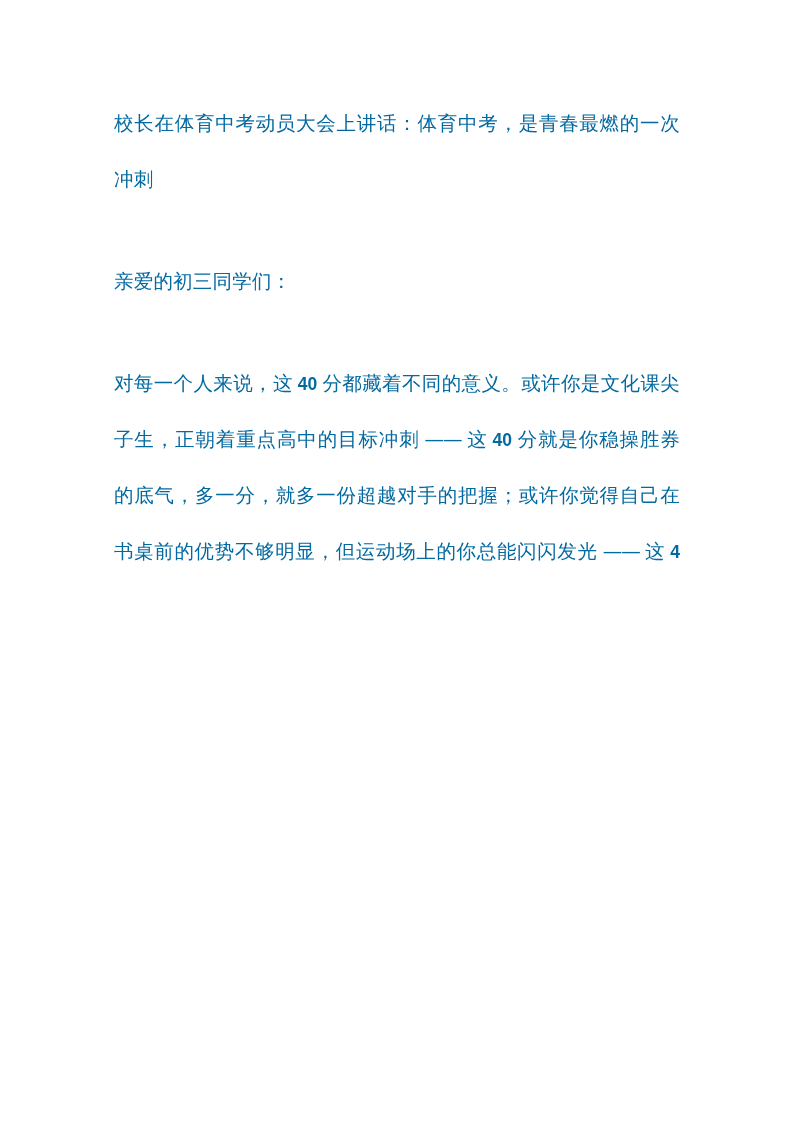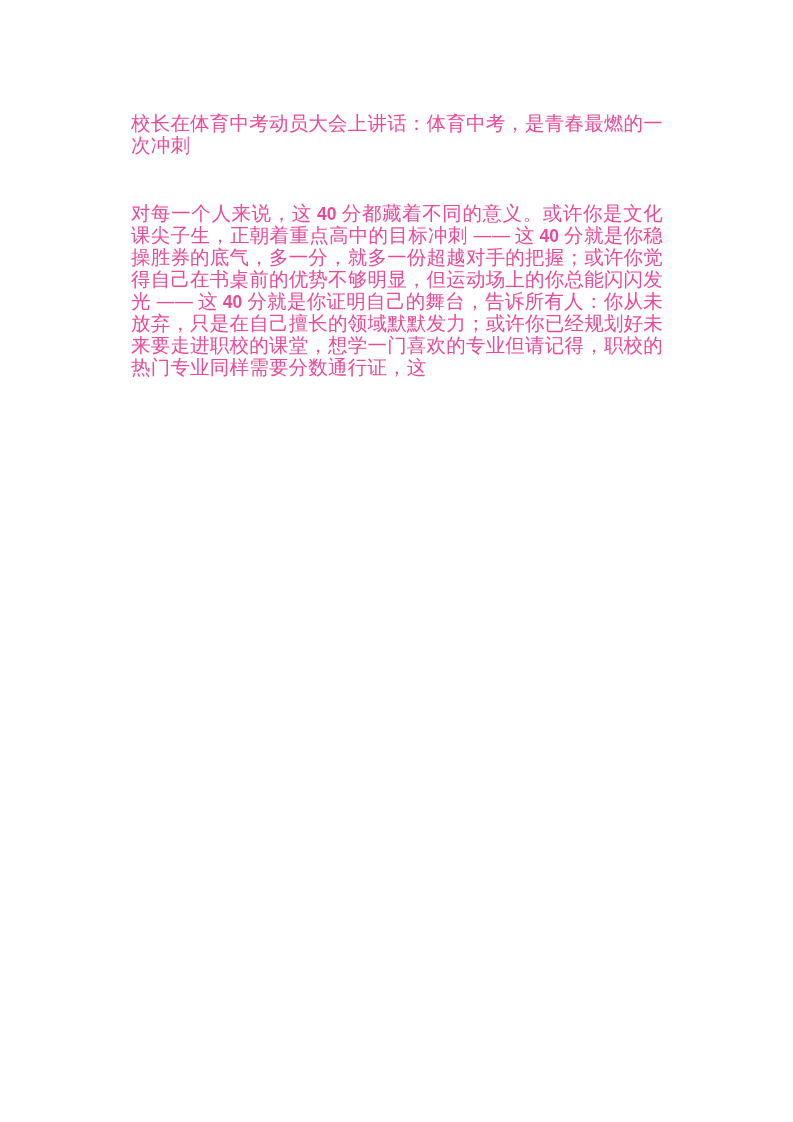--- a/index.html
+++ b/index.html
@@ -29,27 +29,27 @@
     position: absolute;
     left: 114px;
     top: 96px;
     width: 566px;
   }
 
   
   .block {
     font-family: "DejaVu Serif", serif;
     font-size: 19.5px;
-    line-height: 22px;
-    color: #ec4899;
+    line-height: 56px;
+    color: #0369a1;
     text-align: justify;
     text-justify: inter-character;
     letter-spacing: 0.2px;
     word-break: break-all;
-    margin: 17px;
+    margin: 0;
   }
 
   .block + .block {
     margin-top: 46px;
   }
 
   
   .block.clipped {
     max-height: 210px;
     overflow: hidden;
@@ -71,19 +71,20 @@
   }
 </style>
 </head>
 <body>
 
 <div class="page">
   <div class="content">
 
     <p class="block">校长在体育中考动员大会上讲话：体育中考，是青春最燃的一次冲刺</p>
 
+    <p class="block">亲爱的初三同学们：</p>
 
 
 
     <p class="block clipped">对每一个人来说，这<span class="num">40</span>分都藏着不同的意义。或许你是文化课尖子生，正朝着重点高中的目标冲刺<span class="dash">——</span>这<span class="num">40</span>分就是你稳操胜券的底气，多一分，就多一份超越对手的把握；或许你觉得自己在书桌前的优势不够明显，但运动场上的你总能闪闪发光<span class="dash">——</span>这<span class="num">40</span>分就是你证明自己的舞台，告诉所有人：你从未放弃，只是在自己擅长的领域默默发力；或许你已经规划好未来要走进职校的课堂，想学一门喜欢的专业但请记得，职校的热门专业同样需要分数通行证，这</p>
 
   </div>
 </div>
 
 </body></html>

